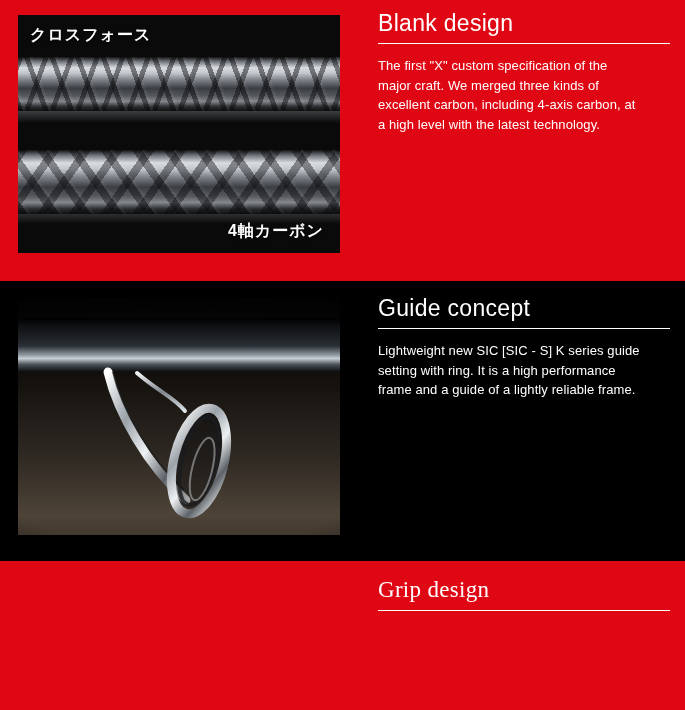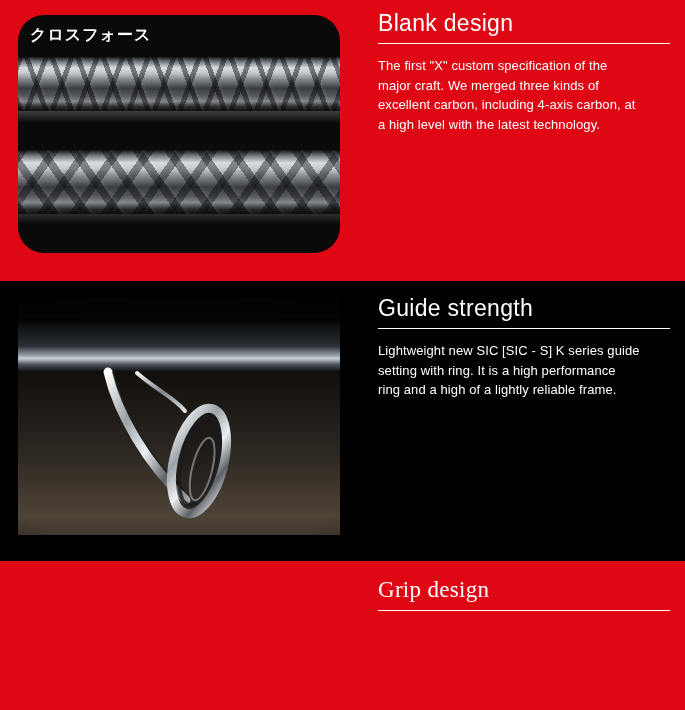--- a/index.html
+++ b/index.html
@@ -29,21 +29,21 @@
   .textcol p {
     margin: 0; font-size: 13px; line-height: 19.5px; color: #ffffff;
     white-space: pre-line; letter-spacing: 0.1px;
   }
 
   
   figure { margin: 0; }
   .photo {
     position: absolute; left: 18px; width: 322px; overflow: hidden;
   }
-  #photo-blanks { top: 15px; height: 238px; background: #0a0a0a; border-radius: 26px; }
+  #photo-blanks { top: 15px; height: 238px; background: #0a0a0a; }
   .jp {
     position: absolute; color: #ffffff; font-weight: 700; font-size: 16px;
     letter-spacing: 1px; z-index: 3; text-shadow: 0 1px 2px rgba(0,0,0,.8);
   }
   .jp.top-left { left: 12px; top: 10px; }
   .jp.bottom-right { right: 16px; top: 206px; }
   .rod {
     position: absolute; left: 0; right: 0; z-index: 1;
   }
   .rod-base {
@@ -100,20 +100,21 @@
     <figure class="photo" id="photo-blanks">
       <span class="jp top-left">クロスフォース</span>
       <div class="rod rod-cross">
         <div class="rod-base"></div>
         <div class="weave"></div>
       </div>
       <div class="rod rod-4axis">
         <div class="rod-base"></div>
         <div class="weave"></div>
       </div>
+      <span class="jp bottom-right">4軸カーボン</span>
     </figure>
     <div class="textcol">
       <h2>Blank design</h2>
       <hr class="rule">
       <p>The first "X" custom specification of the
 major craft. We merged three kinds of
 excellent carbon, including 4-axis carbon, at
 a high level with the latest technology.</p>
     </div>
   </section>
@@ -143,25 +144,25 @@
         <path d="M 119 75 C 141 94, 157 100, 167 113" fill="none" stroke="url(#chrome2)" stroke-width="4" stroke-linecap="round"></path>
 
         <g transform="rotate(14 181 163)">
           <ellipse cx="181" cy="163" rx="25" ry="54" fill="rgba(10,10,12,0.35)" stroke="url(#chrome)" stroke-width="9"></ellipse>
           <ellipse cx="181" cy="163" rx="17" ry="45" fill="none" stroke="#1a1c1e" stroke-width="4" opacity="0.8"></ellipse>
           <ellipse cx="186" cy="170" rx="10" ry="32" fill="none" stroke="#c9ced2" stroke-width="2" opacity="0.5"></ellipse>
         </g>
       </svg>
     </figure>
     <div class="textcol">
-      <h2>Guide strength</h2>
+      <h2>Guide concept</h2>
       <hr class="rule">
       <p>Lightweight new SIC [SIC - S] K series guide
 setting with ring. It is a high performance
-ring and a high of a lightly reliable frame.</p>
+frame and a guide of a lightly reliable frame.</p>
     </div>
   </section>
 
   <section class="band" id="sec-grip">
     <div class="textcol">
       <h2>Grip design</h2>
       <hr class="rule">
     </div>
   </section>
 

